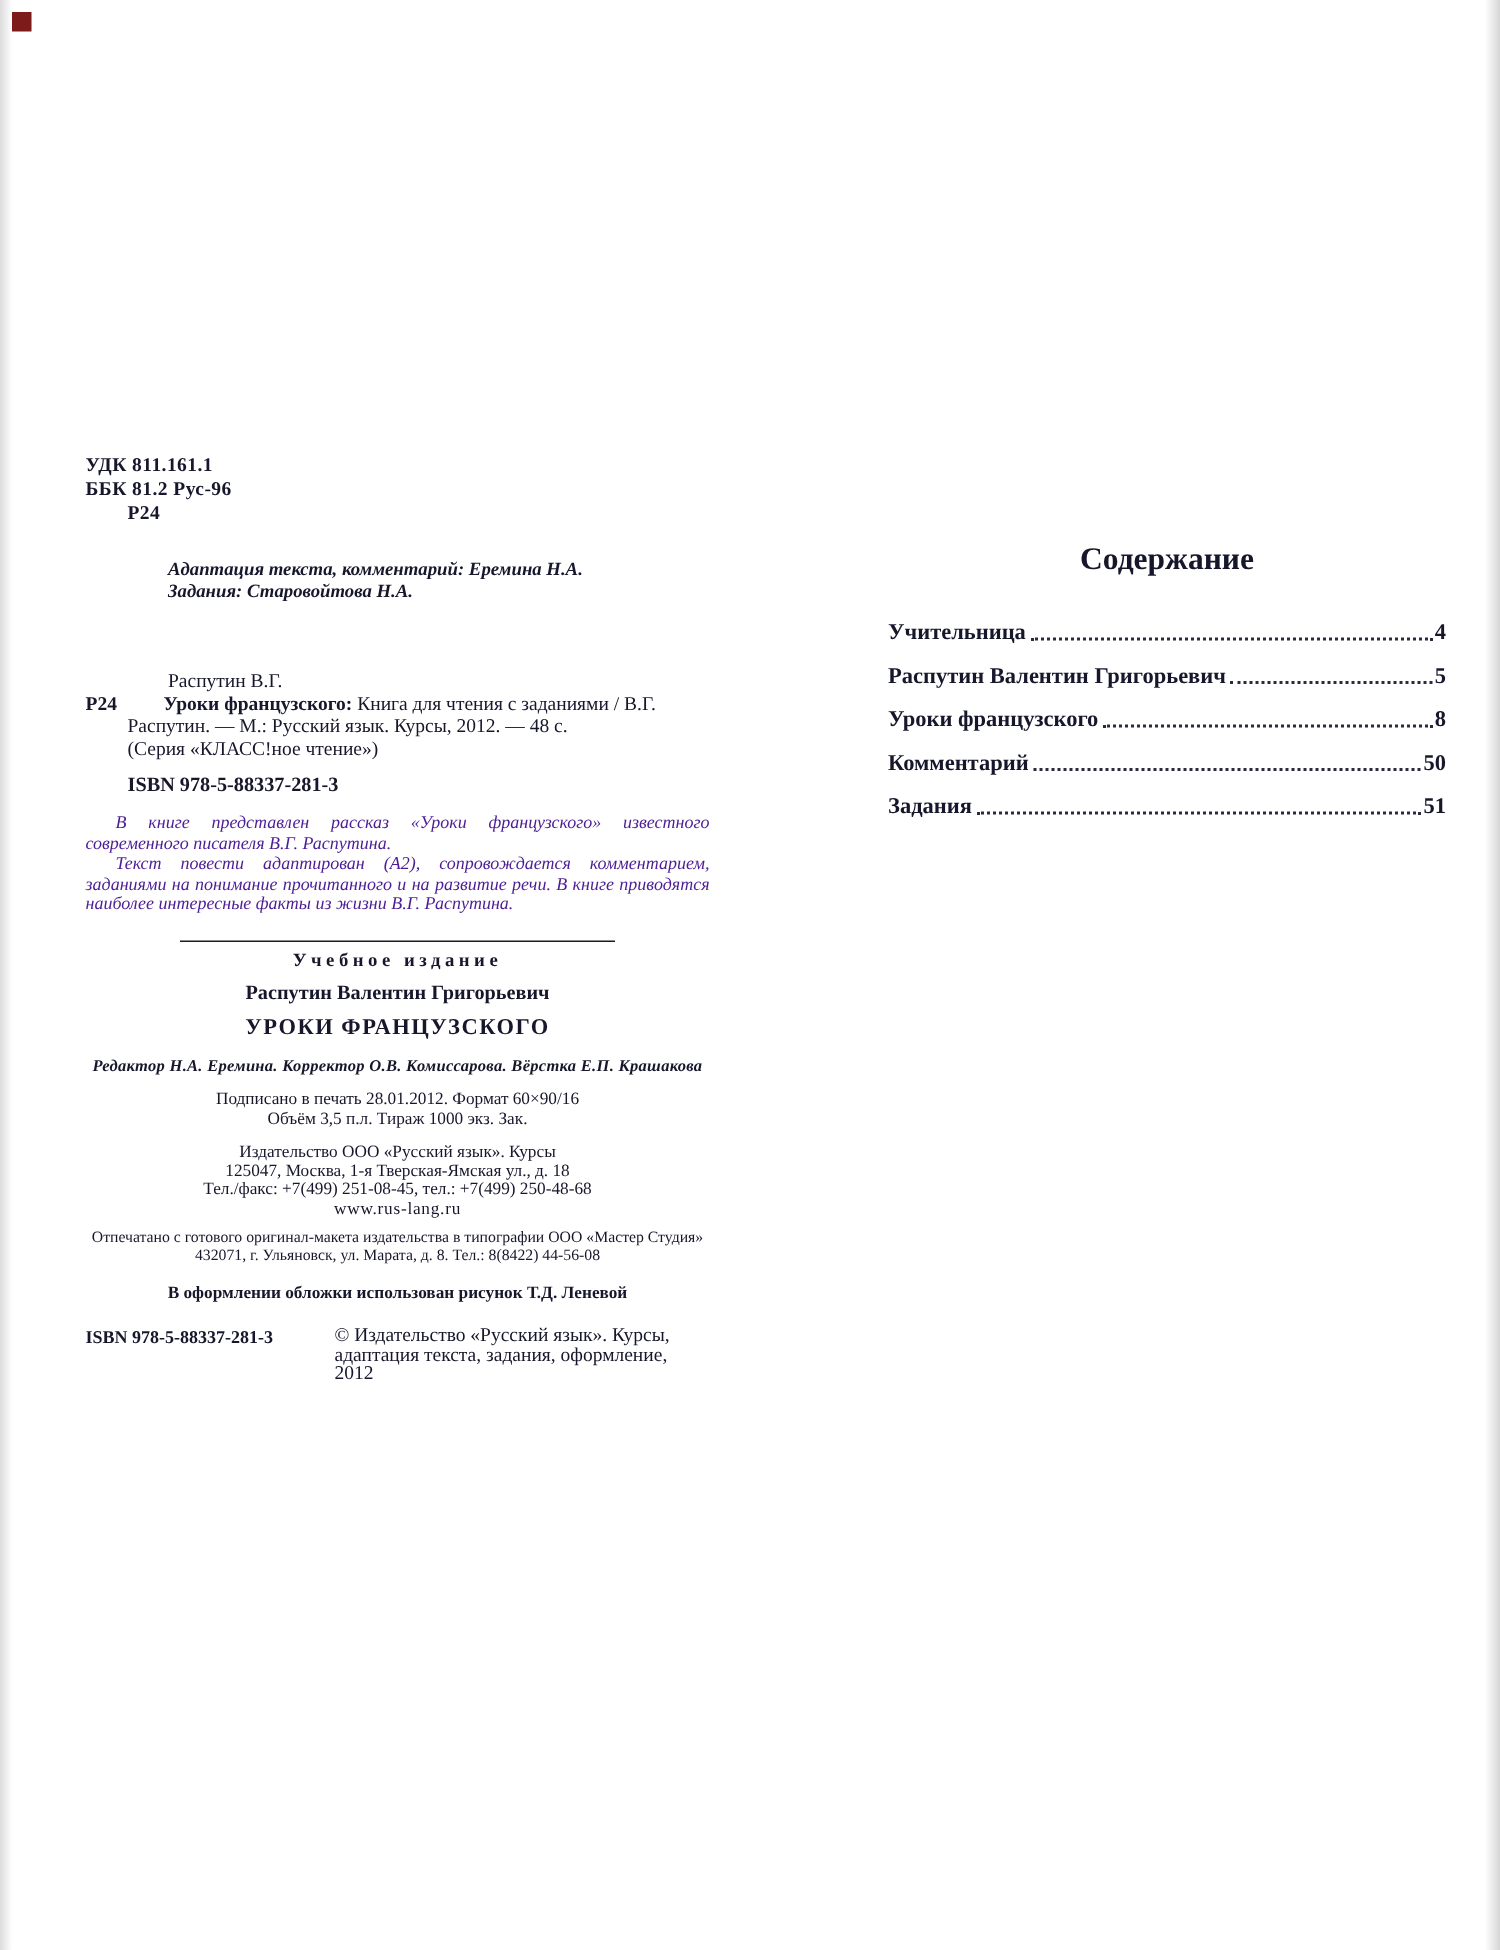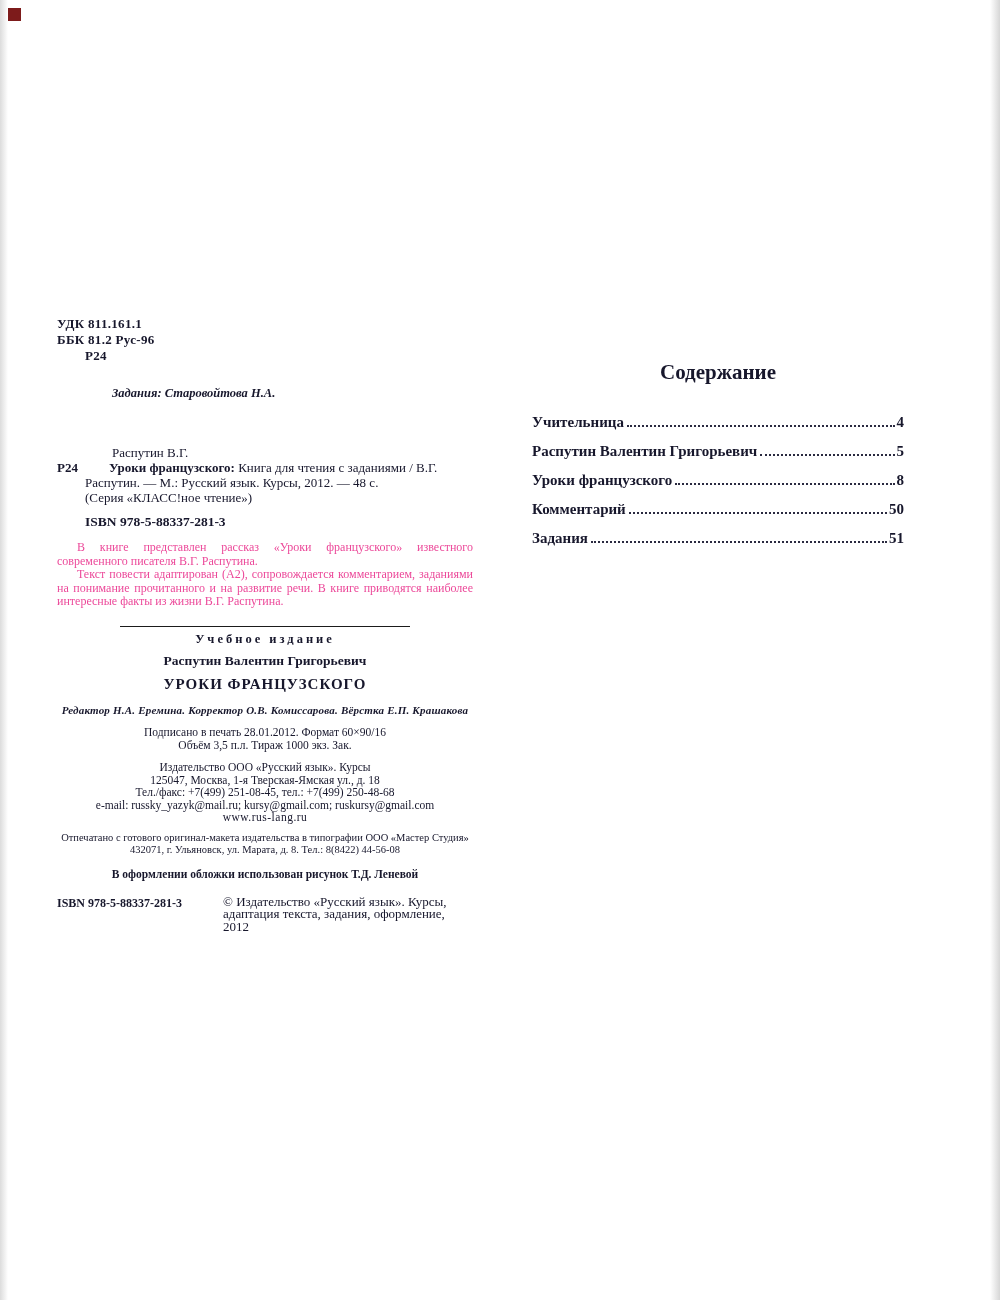--- a/index.html
+++ b/index.html
@@ -7,54 +7,54 @@
     width:1000px;height:1300px;position:relative;background:#ffffff;
     font-family:"Liberation Serif","DejaVu Serif",serif;
     color:#17172c;overflow:hidden;
   }
   .edge{position:absolute;top:0;bottom:0;}
   .edge.left{left:0;width:8px;background:linear-gradient(to right,#dcdcdc,#ffffff);}
   .edge.right{right:0;width:10px;background:linear-gradient(to left,#d6d6d6,#ffffff);}
   .corner{position:absolute;left:8px;top:8px;width:13px;height:13px;background:#7d1b1b;}
 
   
-  .left-col{position:absolute;left:57px;top:316px;width:416px;}
+  .left-col{position:absolute;left:57px;top:302px;width:416px;}
   .codes{font-size:13px;font-weight:bold;line-height:16px;letter-spacing:.3px;}
   .codes .r24{margin-left:28px;}
   .credits{margin-top:22px;margin-left:55px;font-style:italic;font-weight:bold;
            font-size:12.5px;line-height:15px;}
   .bib{margin-top:19px;font-size:13px;line-height:15px;position:relative;}
   .bib-author{margin-left:55px;font-weight:normal;margin-top:44px;}
   .bib-code{position:absolute;left:0;top:15px;font-weight:bold;}
   .bib-entry p{margin:0 0 0 28px;text-indent:24px;}
   .bib-entry p.series{text-indent:0;}
   .bib b{font-weight:bold;}
   .isbn{margin-top:9px;margin-left:28px;font-weight:bold;font-size:13.5px;}
   .annotation{margin-top:12px;font-size:12px;line-height:13.6px;text-align:justify;
-              color:#ec4899;}
+              color:#4c1d95;font-style:italic;}
   .annotation p{margin:0;text-indent:20px;}
   .rule{border:none;border-top:1.5px solid #1b1b1b;width:290px;margin:17px auto 0 auto;}
   .edition{text-align:center;}
   .ed-type{margin-top:5px;font-size:12.5px;font-weight:bold;letter-spacing:3px;}
   .ed-author{margin-top:6px;font-size:13.5px;font-weight:bold;}
   .ed-title{margin-top:7px;font-size:15px;font-weight:bold;letter-spacing:1px;}
   .ed-staff{margin-top:11px;font-size:11px;font-weight:bold;font-style:italic;
             letter-spacing:.2px;}
   .ed-print{margin-top:10px;font-size:11.5px;line-height:13px;}
   .publisher{margin-top:9px;font-size:11.5px;line-height:12.6px;}
   .publisher .www{letter-spacing:.5px;}
   .printing{margin-top:8px;font-size:10.5px;line-height:12px;}
   .cover-note{margin-top:12px;font-size:11.5px;font-weight:bold;}
   .bottom-row{margin-top:16px;display:flex;justify-content:space-between;
               text-align:left;align-items:flex-start;}
   .isbn-b{font-weight:bold;font-size:12px;}
   .copyright{width:250px;font-size:13px;line-height:12.5px;}
 
   
-  .right-col{position:absolute;left:532px;top:360px;width:372px;}
+  .right-col{position:absolute;left:592px;top:360px;width:372px;}
   .toc-title{margin:0;text-align:center;font-size:21px;font-weight:bold;}
   .toc-list{margin-top:20px;}
   .toc-row{display:flex;align-items:flex-end;font-size:15px;font-weight:bold;
            height:29px;}
   .toc-label{white-space:nowrap;padding-bottom:3px;}
   .dots{flex:1;border-bottom:2.5px dotted #2a2a40;margin:0 2px 7px 3px;}
   .toc-page-num{padding-bottom:3px;}
 </style>
 </head>
 <body>
@@ -67,20 +67,21 @@
 
   <div class="left-col">
 
     <div class="codes">
       <div>УДК 811.161.1</div>
       <div>ББК 81.2 Рус-96</div>
       <div class="r24">Р24</div>
     </div>
 
     <div class="credits">
+      <div>Адаптация текста, комментарий: Еремина Н.А.</div>
       <div>Задания: Старовойтова Н.А.</div>
     </div>
 
     <div class="bib">
       <div class="bib-author">Распутин В.Г.</div>
       <span class="bib-code">Р24</span>
       <div class="bib-entry">
         <p><b>Уроки французского:</b><span> Книга для чтения с заданиями / В.Г. Распутин. — М.: Русский язык. Курсы, 2012. — 48 с.</span></p>
         <p class="series">(Серия «КЛАСС!ное чтение»)</p>
       </div>
@@ -102,21 +103,20 @@
 
       <div class="ed-print">
         <div>Подписано в печать 28.01.2012. Формат 60×90/16</div>
         <div>Объём 3,5 п.л. Тираж 1000 экз. Зак.</div>
       </div>
 
       <div class="publisher">
         <div>Издательство ООО «Русский язык». Курсы</div>
         <div>125047, Москва, 1-я Тверская-Ямская ул., д. 18</div>
         <div>Тел./факс: +7(499) 251-08-45, тел.: +7(499) 250-48-68</div>
-        <div>e-mail: russky_yazyk@mail.ru; kursy@gmail.com; ruskursy@gmail.com</div>
         <div class="www">www.rus-lang.ru</div>
       </div>
 
       <div class="printing">
         <div>Отпечатано с готового оригинал-макета издательства в типографии ООО «Мастер Студия»</div>
         <div>432071, г. Ульяновск, ул. Марата, д. 8. Тел.: 8(8422) 44-56-08</div>
       </div>
 
       <div class="cover-note">В оформлении обложки использован рисунок Т.Д. Леневой</div>
 

